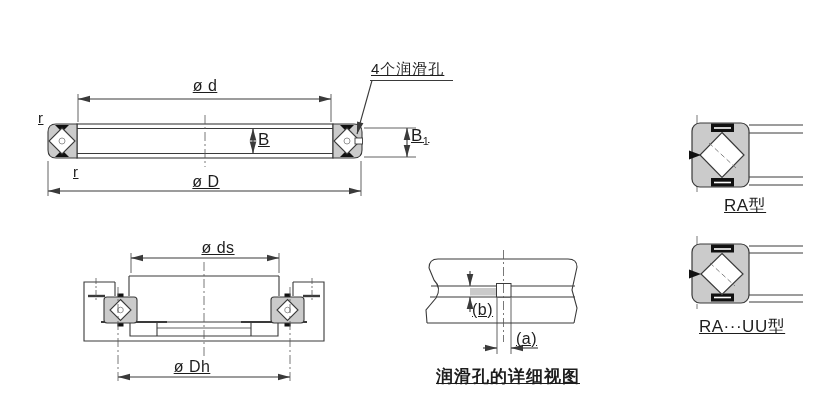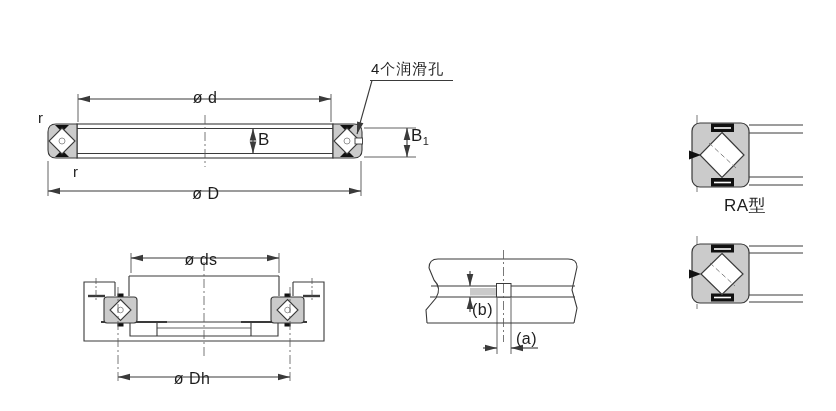--- a/index.html
+++ b/index.html
@@ -3,23 +3,23 @@
 <meta charset="utf-8">
 <style>
   html,body{margin:0;padding:0;background:#fff;}
   #stage{
     position:relative;width:836px;height:411px;background:#ffffff;
     font-family:"Liberation Sans","DejaVu Sans",sans-serif;overflow:hidden;
   }
   #stage svg{position:absolute;left:0;top:0;}
   .lbl{
     position:absolute;color:#1d1d1d;font-size:16px;line-height:1.1;
-    white-space:nowrap;letter-spacing:0.5px;
+    white-space:nowrap;letter-spacing:0.5px;text-decoration:underline;
   }
-  .ctr{transform:translateX(-50%);margin-top:12px;}
+  .ctr{transform:translateX(-50%);}
   .dim{font-size:16px;}
   .big{font-size:17px;}
   .small{font-size:15px;}
   .cap{font-weight:bold;font-size:17px;letter-spacing:1px;}
   .note{font-size:15px;letter-spacing:1px;}
   sub{font-size:11px;}
 </style>
 </head>
 <body>
 
@@ -210,21 +210,23 @@
 </svg>
 
   <span class="lbl dim ctr" style="left:205px;top:77px;">ø d</span>
   <span class="lbl dim ctr" style="left:206px;top:173px;">ø D</span>
   <span class="lbl big" style="left:258px;top:131px;">B</span>
   <span class="lbl big" style="left:411px;top:127px;"><span>B</span><sub>1</sub></span>
   <span class="lbl small" style="left:38px;top:110px;">r</span>
   <span class="lbl small" style="left:73px;top:164px;">r</span>
   <span class="lbl note" style="left:371px;top:61px;">4个润滑孔</span>
 
-  <span class="lbl dim ctr" style="left:201px;top:239px;">ø ds</span>
+  <span class="lbl dim ctr" style="left:218px;top:239px;">ø ds</span>
   <span class="lbl dim ctr" style="left:192px;top:358px;">ø Dh</span>
 
   <span class="lbl dim" style="left:472px;top:301px;">(b)</span>
   <span class="lbl dim" style="left:516px;top:330px;">(a)</span>
+  <span class="lbl cap ctr" style="left:508px;top:368px;">润滑孔的详细视图</span>
 
   <span class="lbl big" style="left:724px;top:197px;">RA型</span>
+  <span class="lbl big" style="left:699px;top:318px;">RA···UU型</span>
 
 </div>
 
 </body></html>

